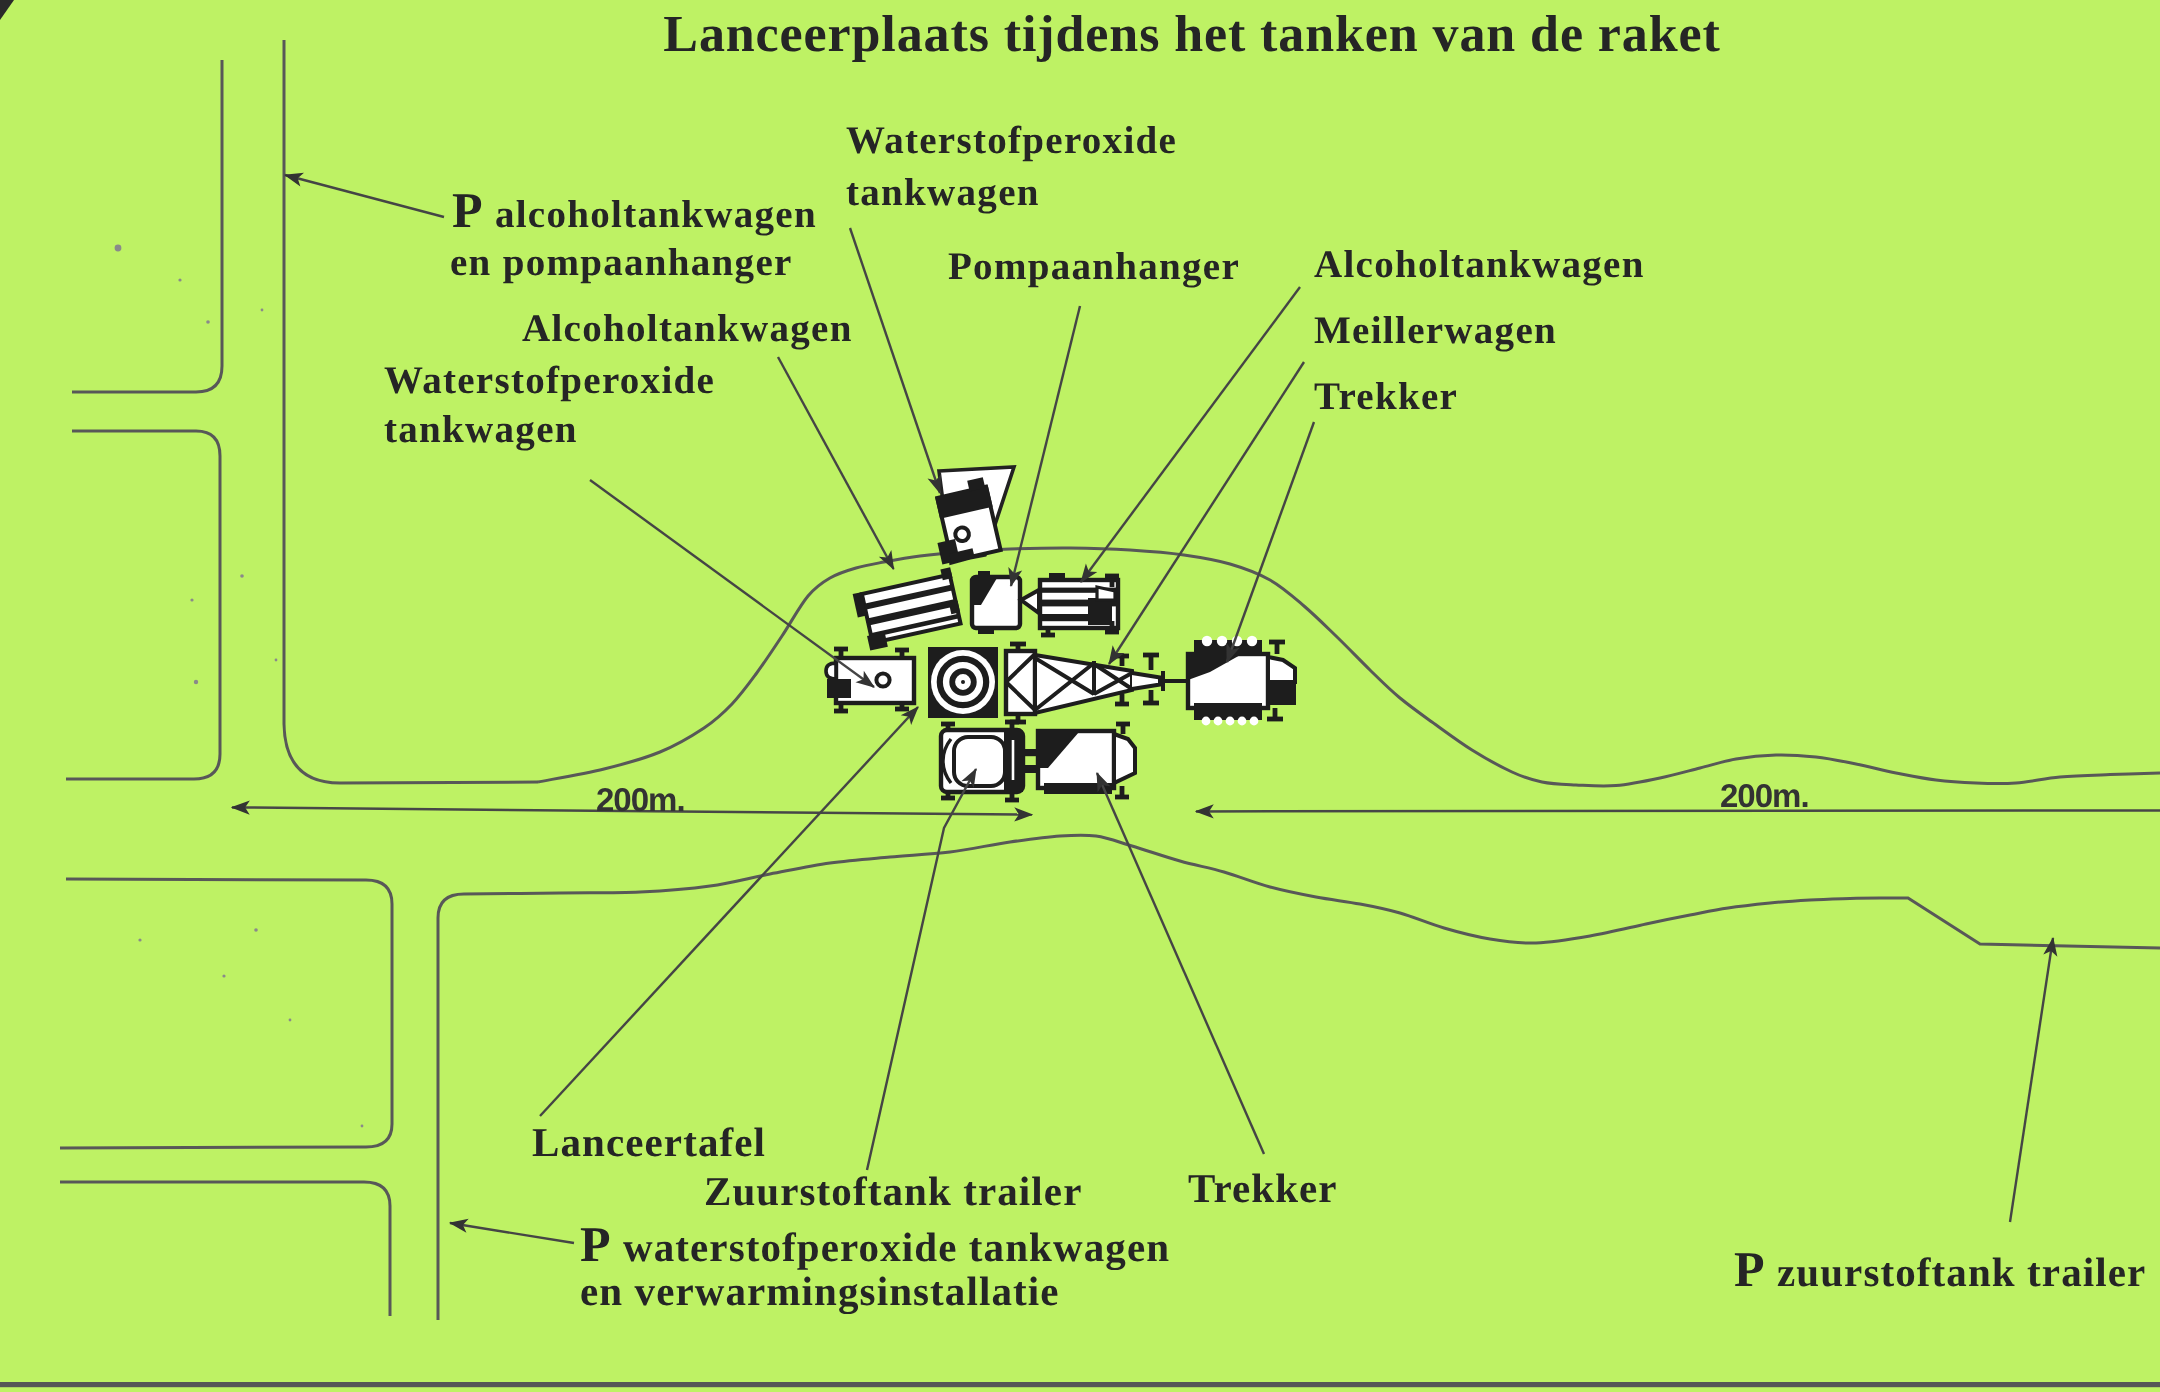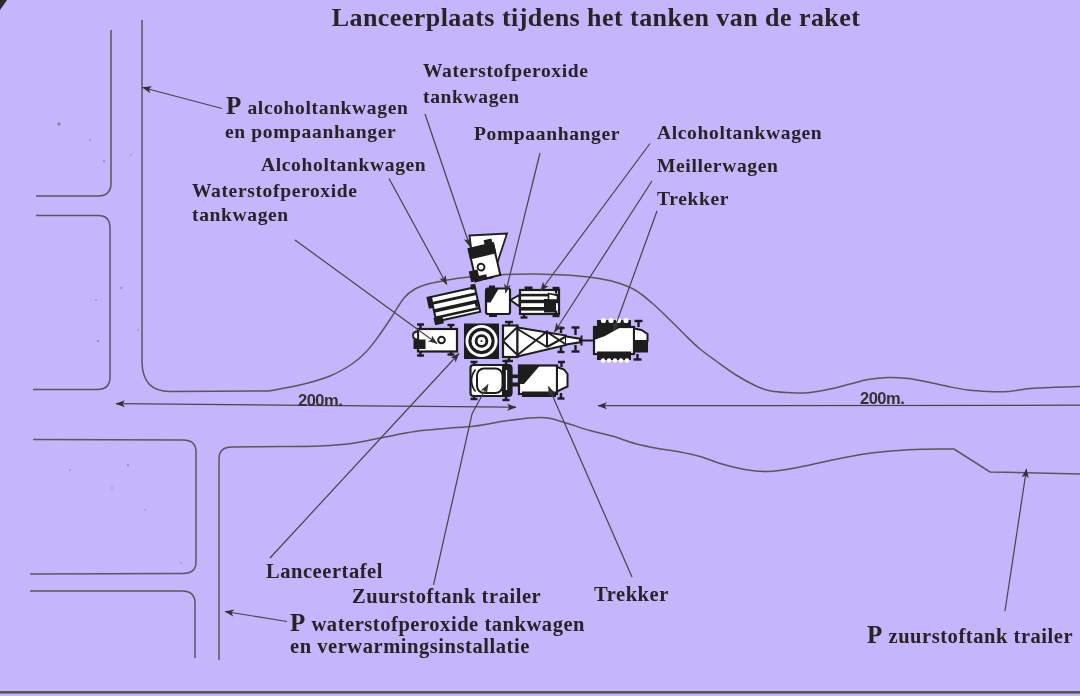--- a/index.html
+++ b/index.html
@@ -1,16 +1,16 @@
 <!DOCTYPE html>
 <html><head>
 <meta charset="utf-8">
 <style>
   html,body{margin:0;padding:0;background:#ffffff;}
-  #page{position:relative;width:1080px;height:696px;background:#c4b5fd;overflow:hidden;
+  #page{position:relative;width:1080px;height:696px;background:#bef264;overflow:hidden;
         font-family:"Liberation Serif", serif;}
   svg{position:absolute;left:0;top:0;}
   .lbl{fill:#252525;font-family:"Liberation Serif",serif;font-weight:bold;font-size:19.5px;letter-spacing:0.65px;}
   .sm{fill:#333333;font-family:"Liberation Sans",sans-serif;font-weight:bold;font-size:16.5px;letter-spacing:-0.5px;}
   .lb2{fill:#252525;font-family:"Liberation Serif",serif;font-weight:bold;font-size:20.5px;letter-spacing:0.55px;}
 </style>
 </head>
 <body>
 <div id="page">
 <svg width="1080" height="696" viewBox="0 0 1080 696">

